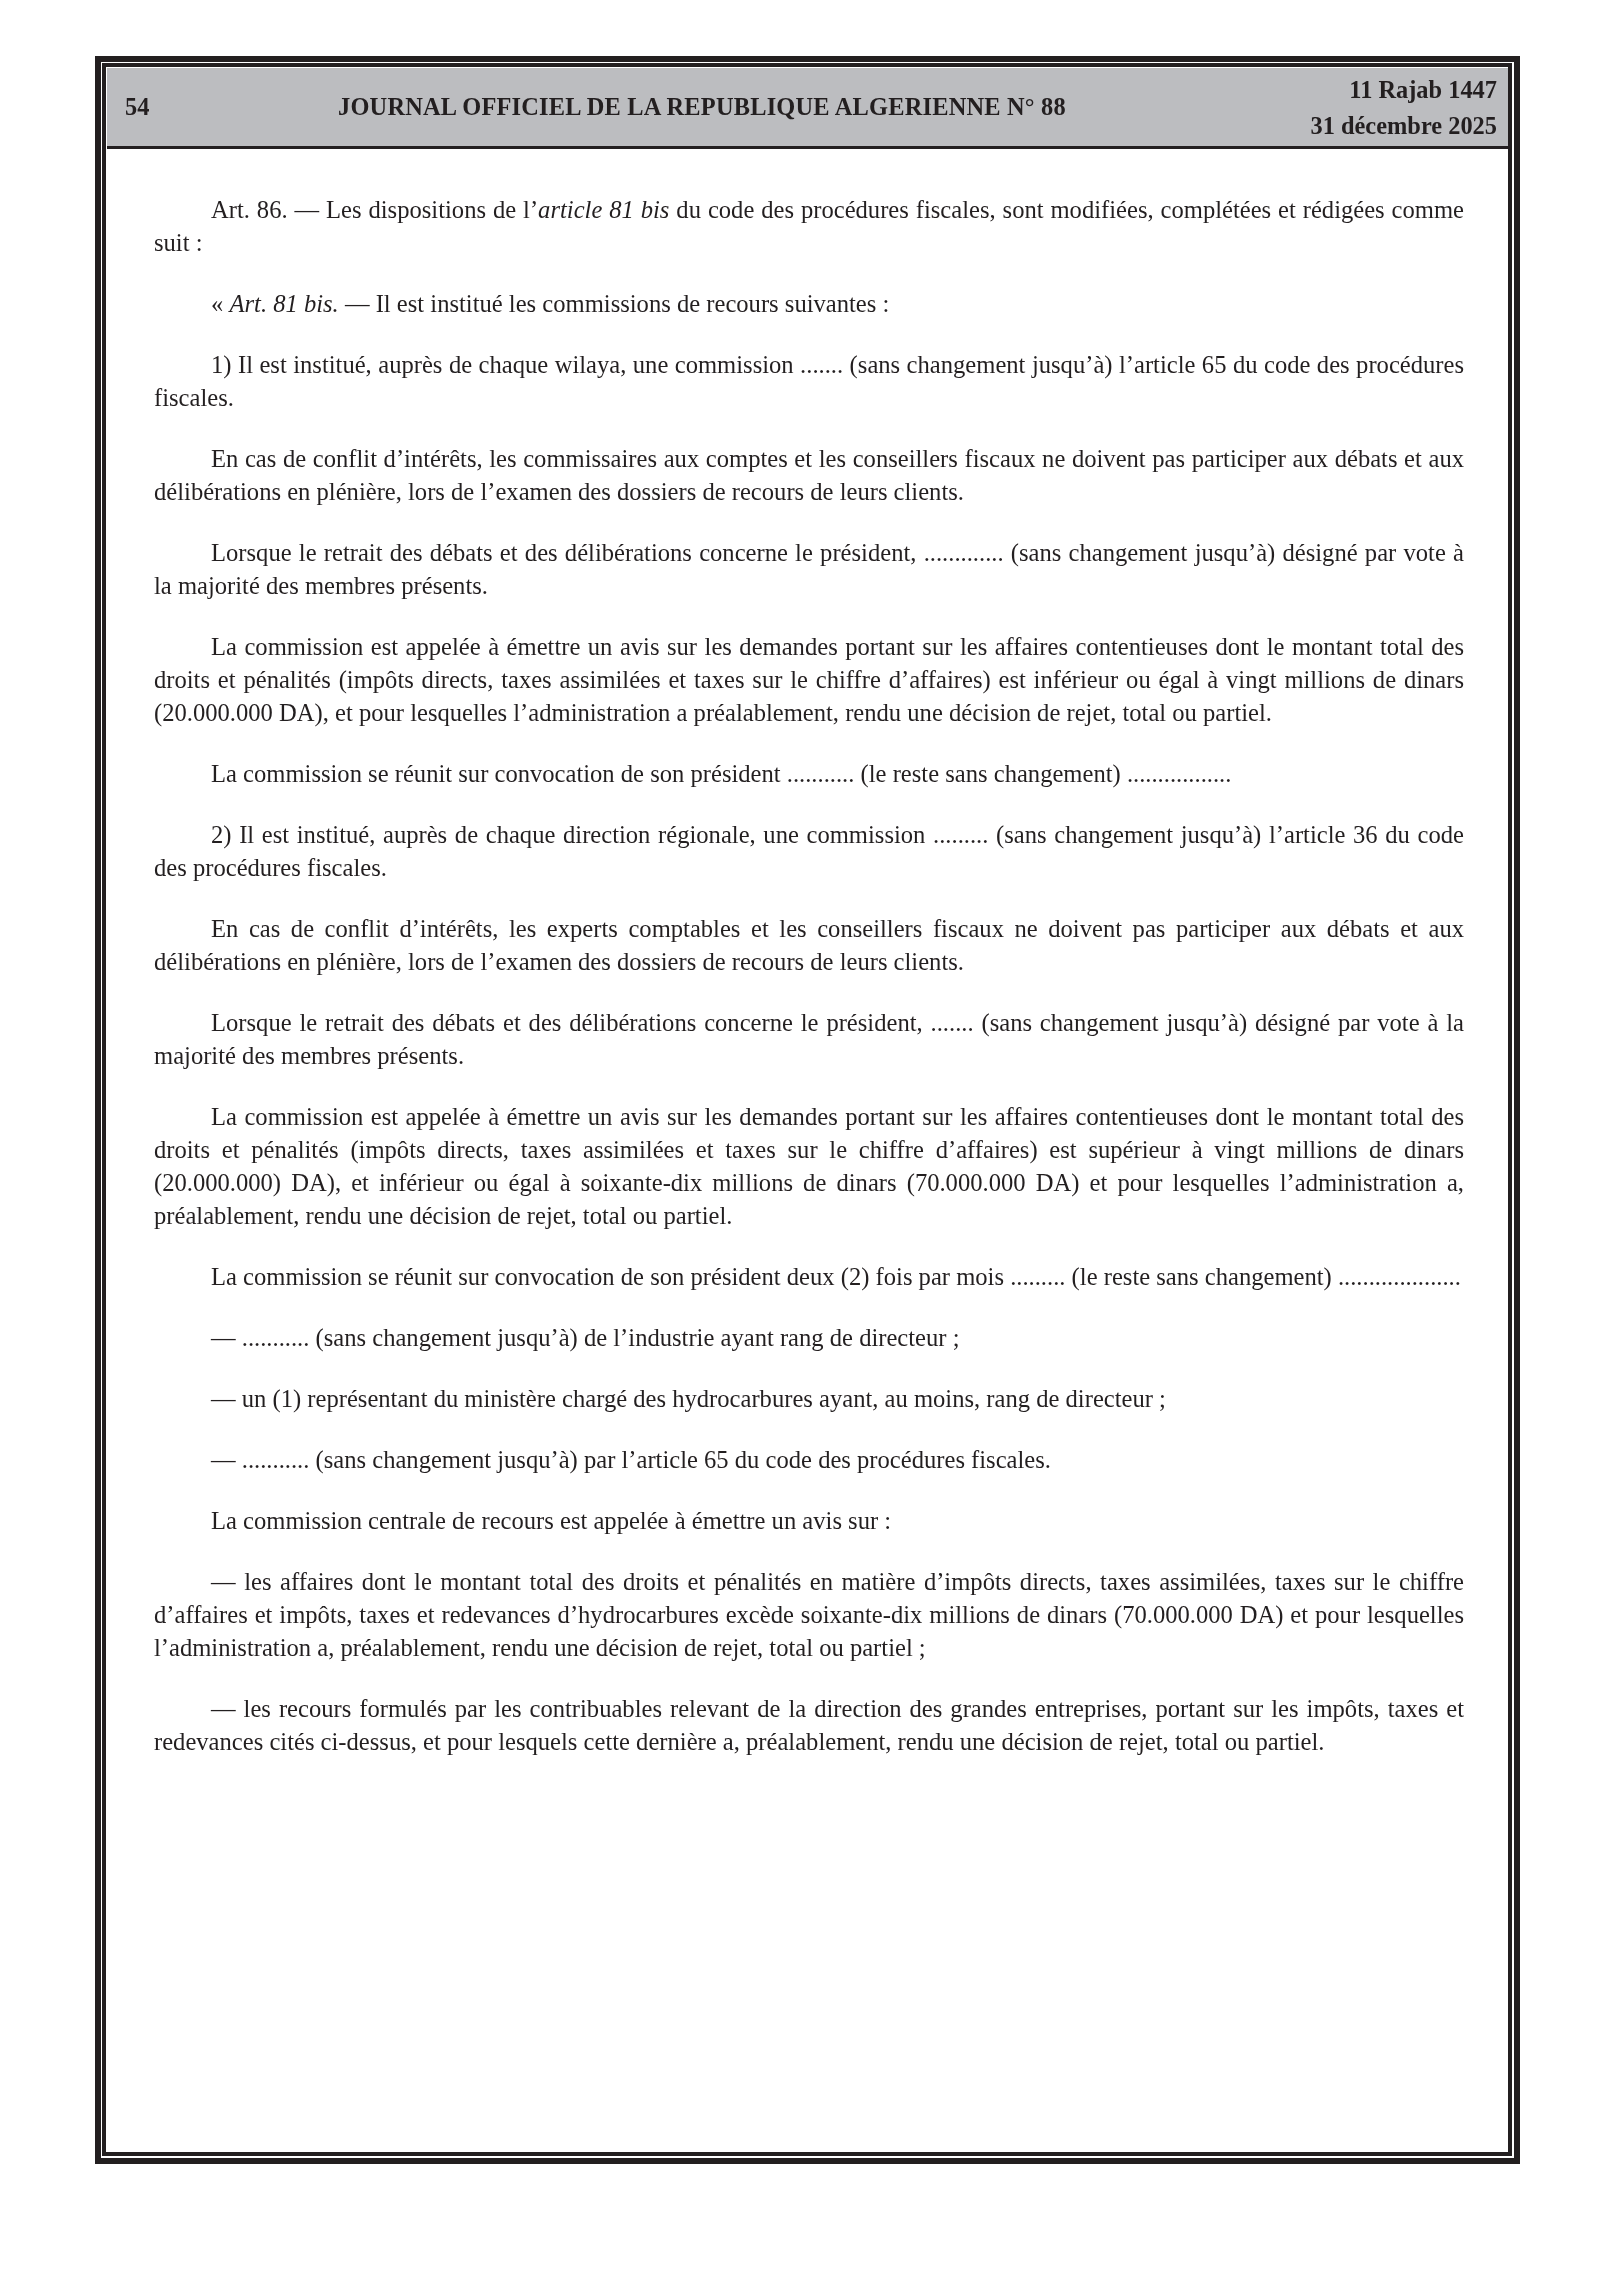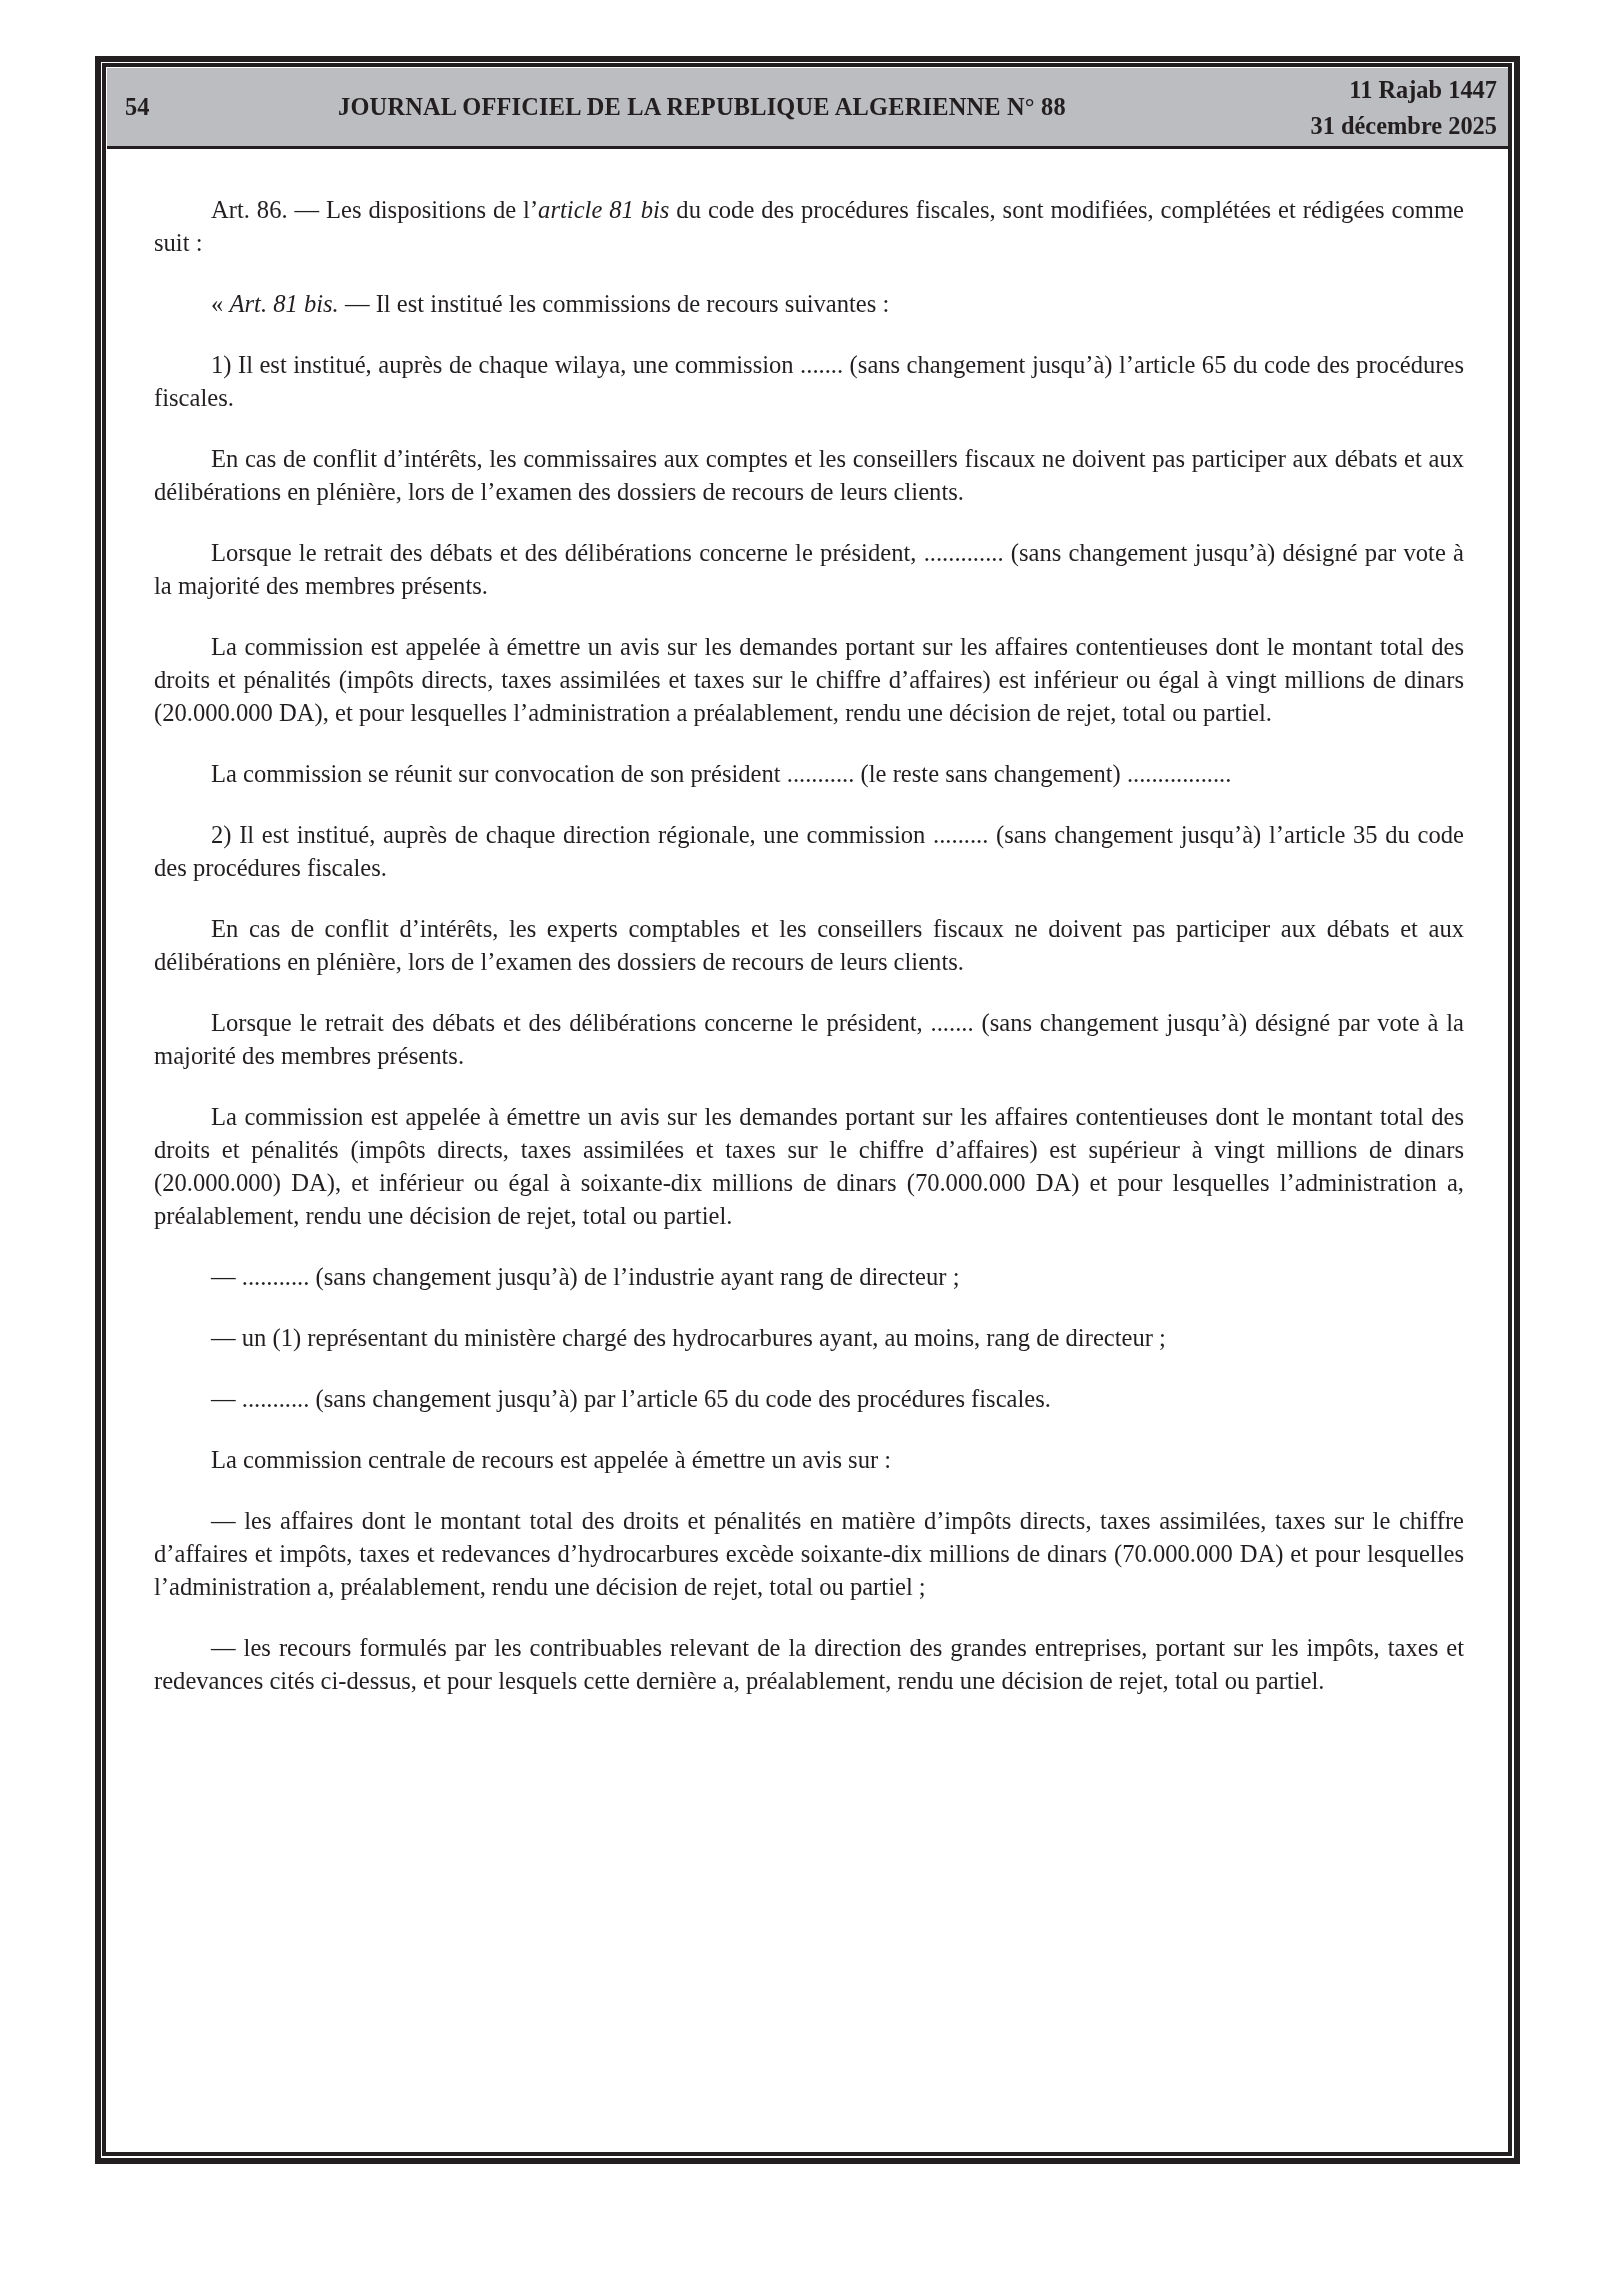--- a/index.html
+++ b/index.html
@@ -30,24 +30,25 @@
 </div>
 
 <div class="content">
   <p><span>Art. 86. — Les dispositions de l’</span><em>article 81 bis</em><span> du code des procédures fiscales, sont modifiées, complétées et rédigées comme suit :</span></p>
   <p><span>« </span><em>Art. 81 bis.</em><span> — Il est institué les commissions de recours suivantes :</span></p>
   <p>1) Il est institué, auprès de chaque wilaya, une commission ....... (sans changement jusqu’à) l’article 65 du code des procédures fiscales.</p>
   <p>En cas de conflit d’intérêts, les commissaires aux comptes et les conseillers fiscaux ne doivent pas participer aux débats et aux délibérations en plénière, lors de l’examen des dossiers de recours de leurs clients.</p>
   <p>Lorsque le retrait des débats et des délibérations concerne le président, ............. (sans changement jusqu’à) désigné par vote à la majorité des membres présents.</p>
   <p>La commission est appelée à émettre un avis sur les demandes portant sur les affaires contentieuses dont le montant total des droits et pénalités (impôts directs, taxes assimilées et taxes sur le chiffre d’affaires) est inférieur ou égal à vingt millions de dinars (20.000.000 DA), et pour lesquelles l’administration a préalablement, rendu une décision de rejet, total ou partiel.</p>
   <p>La commission se réunit sur convocation de son président ........... (le reste sans changement) .................</p>
-  <p>2) Il est institué, auprès de chaque direction régionale, une commission ......... (sans changement jusqu’à) l’article 35 du code des procédures fiscales.</p>
+  <p>2) Il est institué, auprès de chaque direction régionale, une commission ......... (sans changement jusqu’à) l’article 36 du code des procédures fiscales.</p>
   <p>En cas de conflit d’intérêts, les experts comptables et les conseillers fiscaux ne doivent pas participer aux débats et aux délibérations en plénière, lors de l’examen des dossiers de recours de leurs clients.</p>
   <p>Lorsque le retrait des débats et des délibérations concerne le président, ....... (sans changement jusqu’à) désigné par vote à la majorité des membres présents.</p>
   <p>La commission est appelée à émettre un avis sur les demandes portant sur les affaires contentieuses dont le montant total des droits et pénalités (impôts directs, taxes assimilées et taxes sur le chiffre d’affaires) est supérieur à vingt millions de dinars (20.000.000) DA), et inférieur ou égal à soixante-dix millions de dinars (70.000.000 DA) et pour lesquelles l’administration a, préalablement, rendu une décision de rejet, total ou partiel.</p>
+  <p>La commission se réunit sur convocation de son président deux (2) fois par mois ......... (le reste sans changement) ....................</p>
   <p>— ........... (sans changement jusqu’à) de l’industrie ayant rang de directeur ;</p>
   <p>— un (1) représentant du ministère chargé des hydrocarbures ayant, au moins, rang de directeur ;</p>
   <p>— ........... (sans changement jusqu’à) par l’article 65 du code des procédures fiscales.</p>
   <p>La commission centrale de recours est appelée à émettre un avis sur :</p>
   <p>— les affaires dont le montant total des droits et pénalités en matière d’impôts directs, taxes assimilées, taxes sur le chiffre d’affaires et impôts, taxes et redevances d’hydrocarbures excède soixante-dix millions de dinars (70.000.000 DA) et pour lesquelles l’administration a, préalablement, rendu une décision de rejet, total ou partiel ;</p>
   <p>— les recours formulés par les contribuables relevant de la direction des grandes entreprises, portant sur les impôts, taxes et redevances cités ci-dessus, et pour lesquels cette dernière a, préalablement, rendu une décision de rejet, total ou partiel.</p>
 </div>
 
 
 </body></html>

